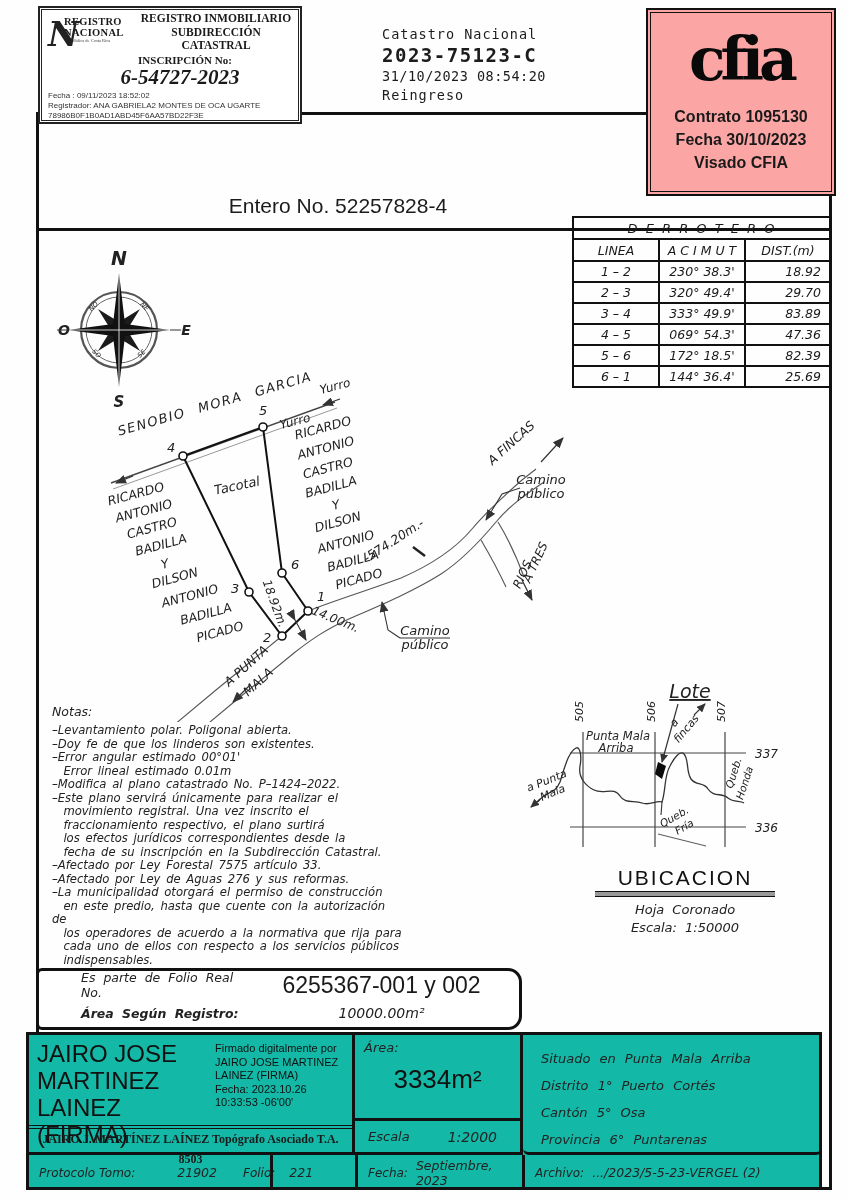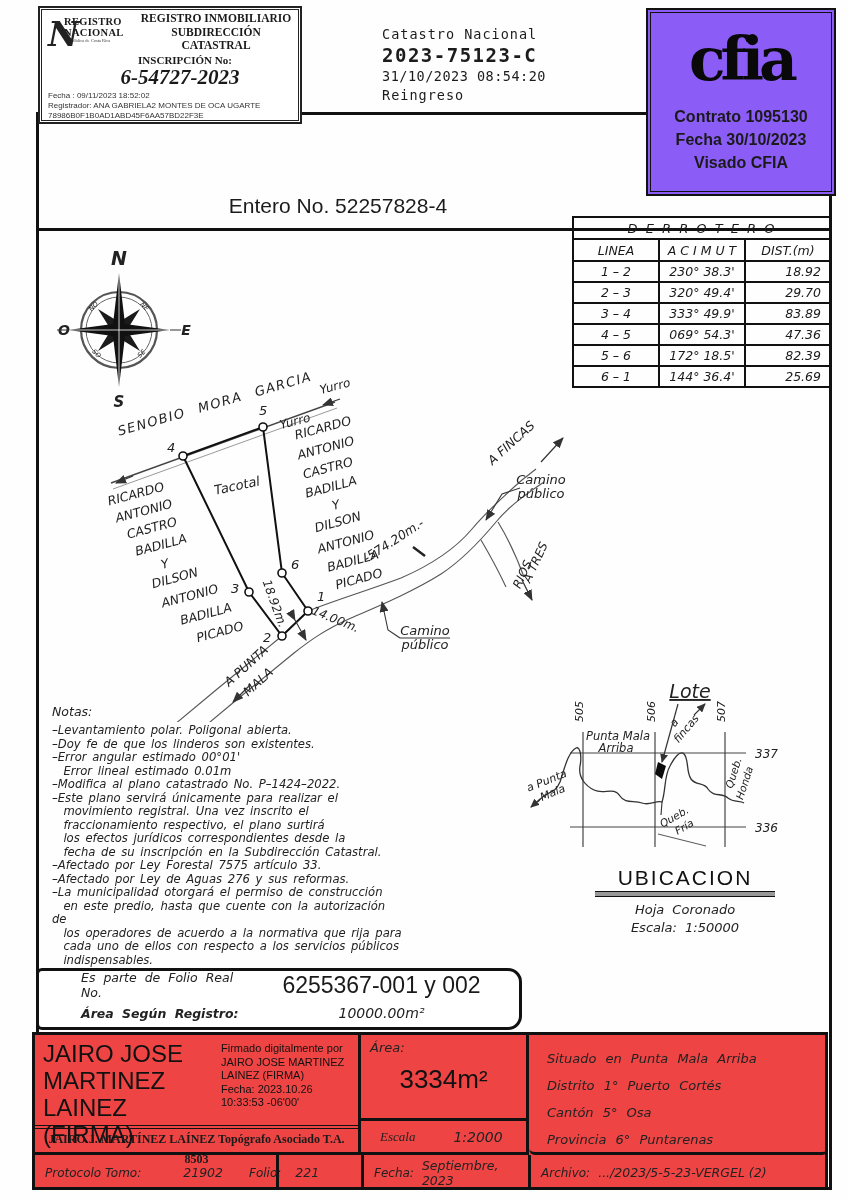--- a/index.html
+++ b/index.html
@@ -29,21 +29,21 @@
   .stamp-small{font-size:8px;line-height:10px;color:#333;margin-top:2px;font-style:normal;}
 
   
   .catastro{left:382px;top:26px;width:260px;color:#1c1c1c;}
   .catastro .c1{font-size:13.5px;letter-spacing:1px;}
   .catastro .c2{font-size:19px;letter-spacing:1.5px;font-weight:bold;margin-top:2px;}
   .catastro .c3{font-size:13.5px;letter-spacing:.5px;margin-top:2px;}
   .catastro .c4{font-size:13.5px;letter-spacing:1px;margin-top:3px;}
 
   
-  .cfia{left:646px;top:8px;width:190px;height:188px;border:2px solid #111;background:#8b5cf6;box-sizing:border-box;z-index:5;}
+  .cfia{left:646px;top:8px;width:190px;height:188px;border:2px solid #111;background:#fca5a5;box-sizing:border-box;z-index:5;}
   .cfia-inner{position:absolute;inset:2px;border:1px solid #111;text-align:center;box-sizing:border-box;}
   .cfia-logo{font-family:"DejaVu Serif",serif;font-weight:bold;font-size:60px;letter-spacing:-5px;line-height:92px;color:#090909;}
   .cfia-lines{font-weight:bold;font-size:16px;line-height:23px;}
 
   .entero{left:36px;top:194px;width:604px;text-align:center;font-size:21px;color:#1b1b1b;}
   .divider{left:36px;top:228px;width:796px;border-top:3px solid #111;}
 
   
   .derrotero{left:572px;top:216px;width:260px;}
   .derrotero table{border-collapse:collapse;width:100%;table-layout:fixed;}
@@ -66,34 +66,34 @@
 
   
   .folio{left:36px;top:968px;width:486px;height:62px;border:3px solid #111;border-radius:6px 14px 14px 6px;
          box-sizing:border-box;background:#fff;}
   .folio .frow{display:flex;align-items:center;height:50%;}
   .folio .flab{width:205px;padding-left:42px;font-size:12.5px;word-spacing:4px;box-sizing:border-box;}
   .folio .fval{flex:1;text-align:center;font-size:23px;font-style:normal;font-family:"Liberation Sans",sans-serif;}
   .folio .fval2{flex:1;text-align:center;font-size:14px;}
 
   
-  .btable{left:32px;top:1032px;width:796px;height:158px;border:3px solid #111;box-sizing:border-box;background:#ef4444;}
+  .btable{left:26px;top:1032px;width:796px;height:158px;border:3px solid #111;box-sizing:border-box;background:#14b8a6;}
   .cell{position:absolute;box-sizing:border-box;}
   .cell-sig{left:0;top:0;width:326px;height:120px;border-right:3px solid #111;border-bottom:3px solid #111;}
   .sig-flex{display:flex;padding:5px 4px 0 8px;}
   .sig-big{width:178px;font-size:24px;line-height:27px;color:#111;font-family:"Liberation Sans",sans-serif;}
   .sig-dig{flex:1;font-size:11px;line-height:13.5px;padding-top:2px;font-family:"Liberation Sans",sans-serif;color:#111;}
   .sig-strip{position:absolute;left:0;right:0;bottom:0;height:23px;border-top:4px double #111;
              text-align:center;font-weight:bold;font-size:12px;line-height:20px;}
   .cell-area{left:326px;top:0;width:168px;height:86px;border-right:3px solid #111;border-bottom:3px solid #111;}
   .cell-area .alab{font-size:13px;padding:5px 0 0 9px;}
   .cell-area .aval{text-align:center;font-size:26px;margin-top:9px;font-family:"Liberation Sans",sans-serif;color:#111;}
   .cell-escala{left:326px;top:86px;width:168px;height:34px;border-right:3px solid #111;border-bottom:3px solid #111;
                display:flex;align-items:center;}
-  .cell-escala .elab{font-size:13px;padding-left:19px;font-family:Liberation Serif, serif;}
+  .cell-escala .elab{font-size:13px;padding-left:13px;}
   .cell-escala .eval{font-size:14px;margin-left:38px;}
   .cell-loc{left:494px;top:0;width:299px;height:120px;border-bottom:3px solid #111;padding:10px 0 0 18px;border-radius:6px;}
   .cell-loc .lline{font-size:13px;line-height:27px;word-spacing:5px;}
   .frow-cells{position:absolute;left:0;top:120px;width:100%;height:35px;}
   .fcell{position:absolute;top:0;height:100%;border-right:3px solid #111;box-sizing:border-box;
          display:flex;align-items:center;padding-left:10px;font-size:12px;}
   .fcell .val{font-size:12.5px;}
   svg text{font-family:"DejaVu Sans",sans-serif;font-style:italic;fill:#222;}
 </style>
 </head>

